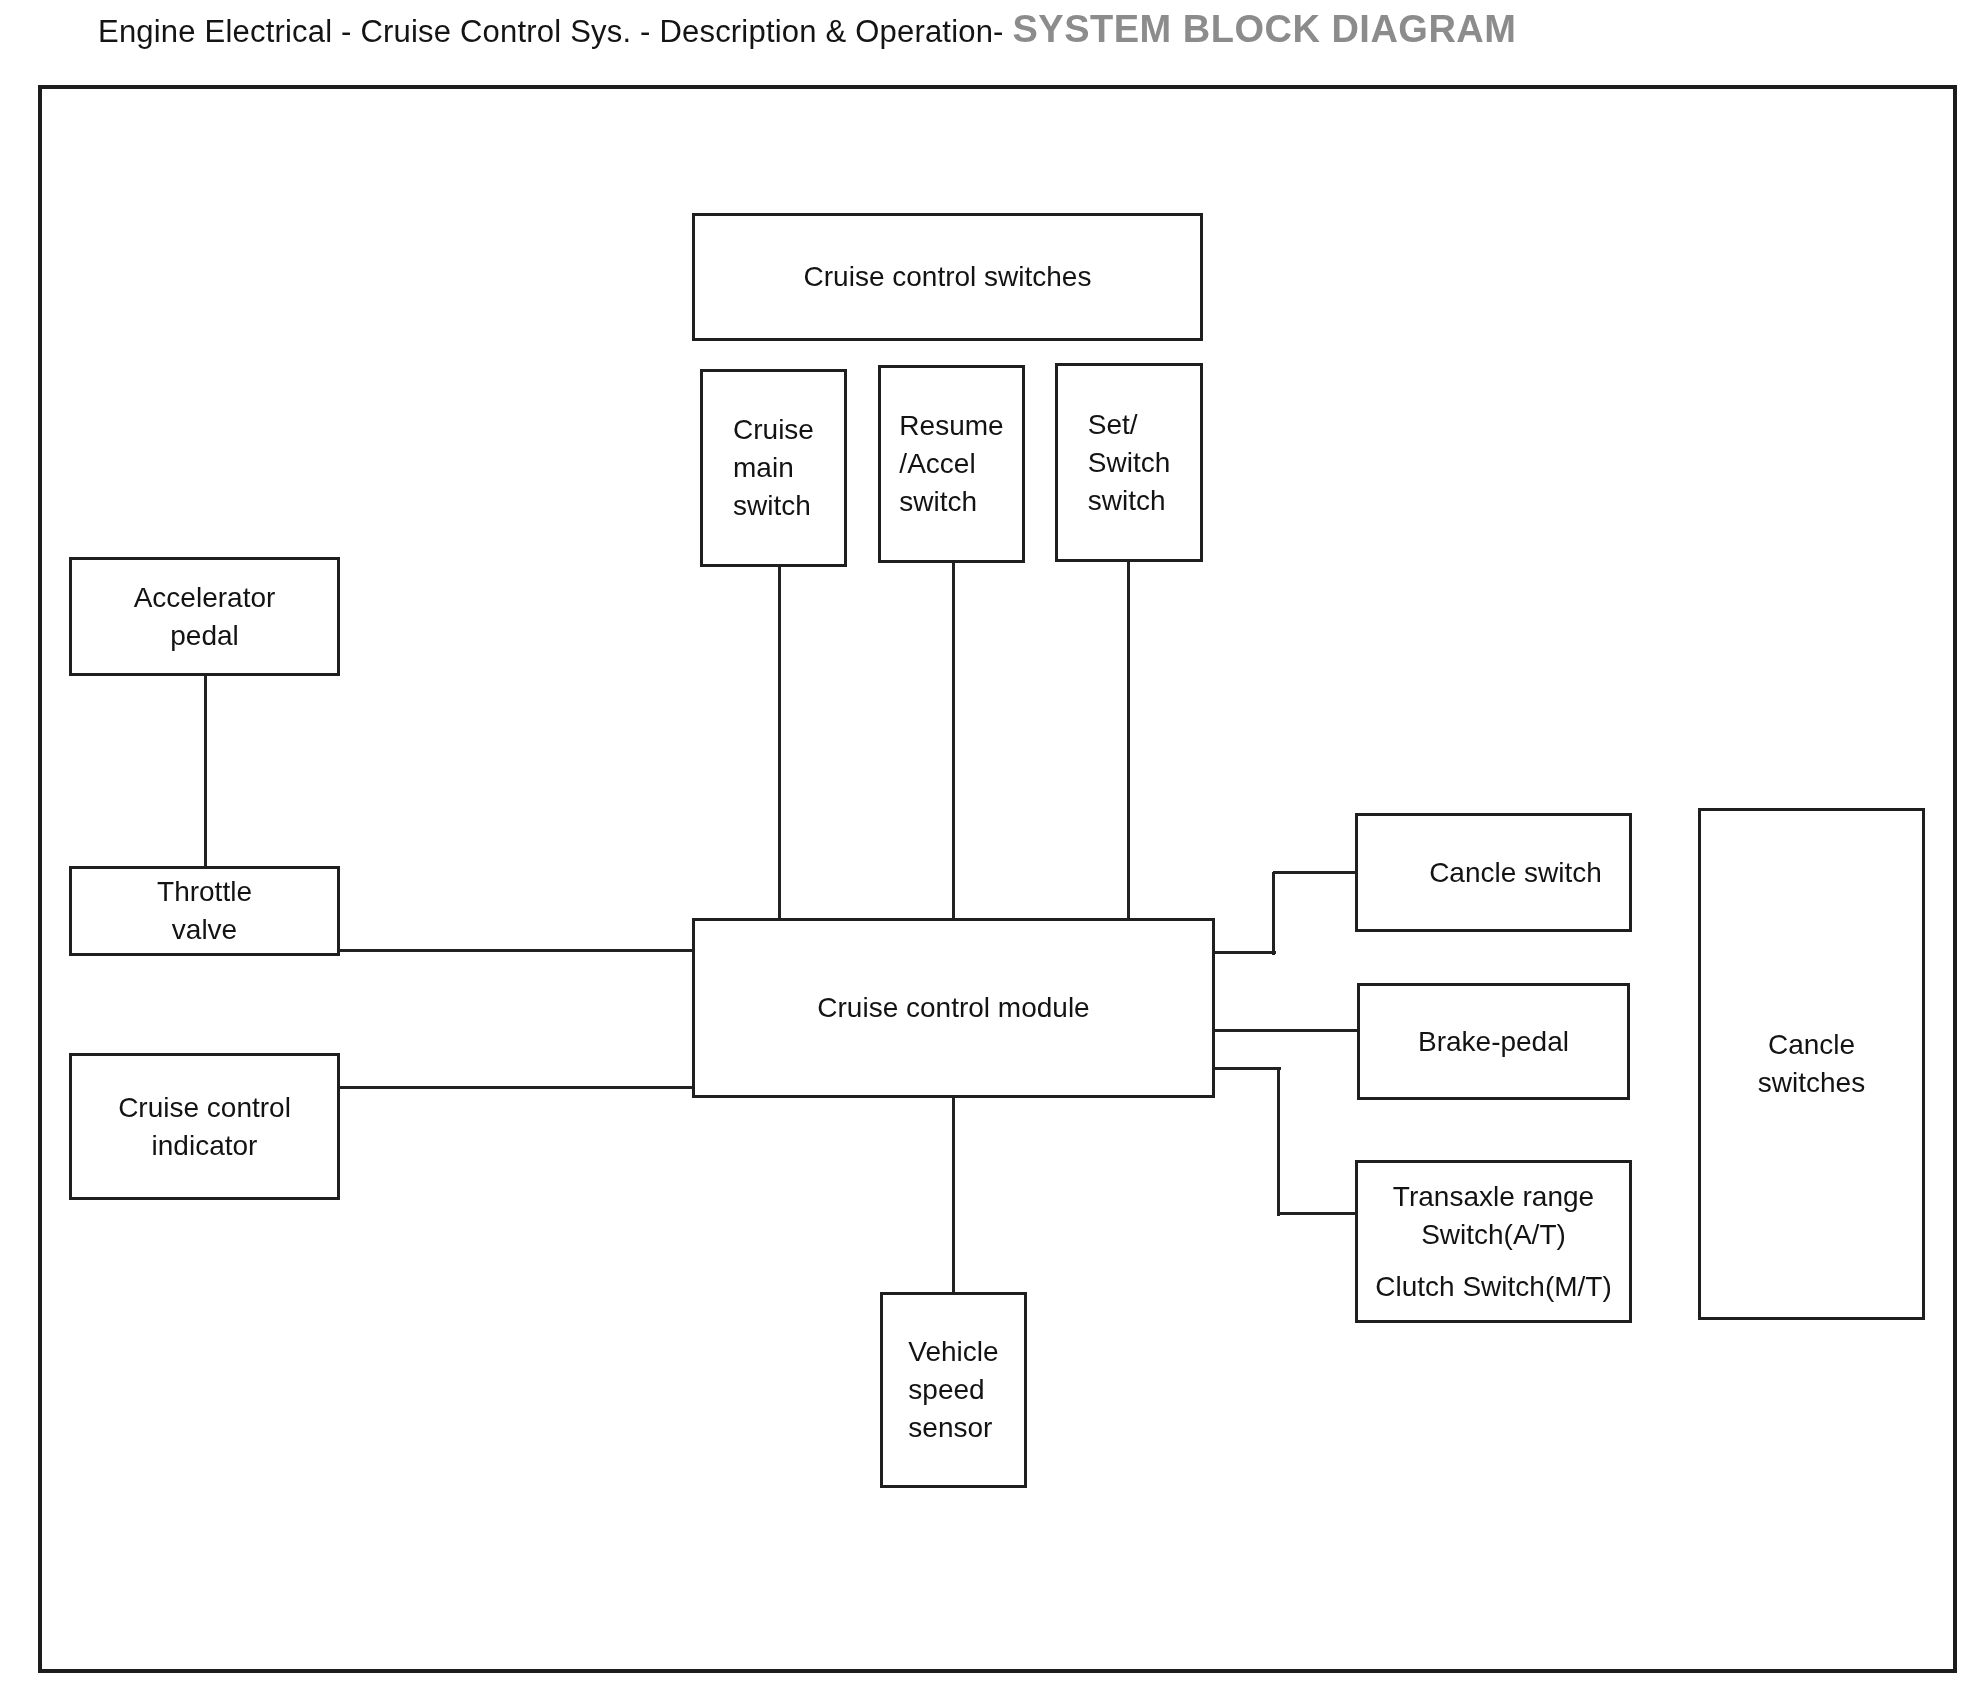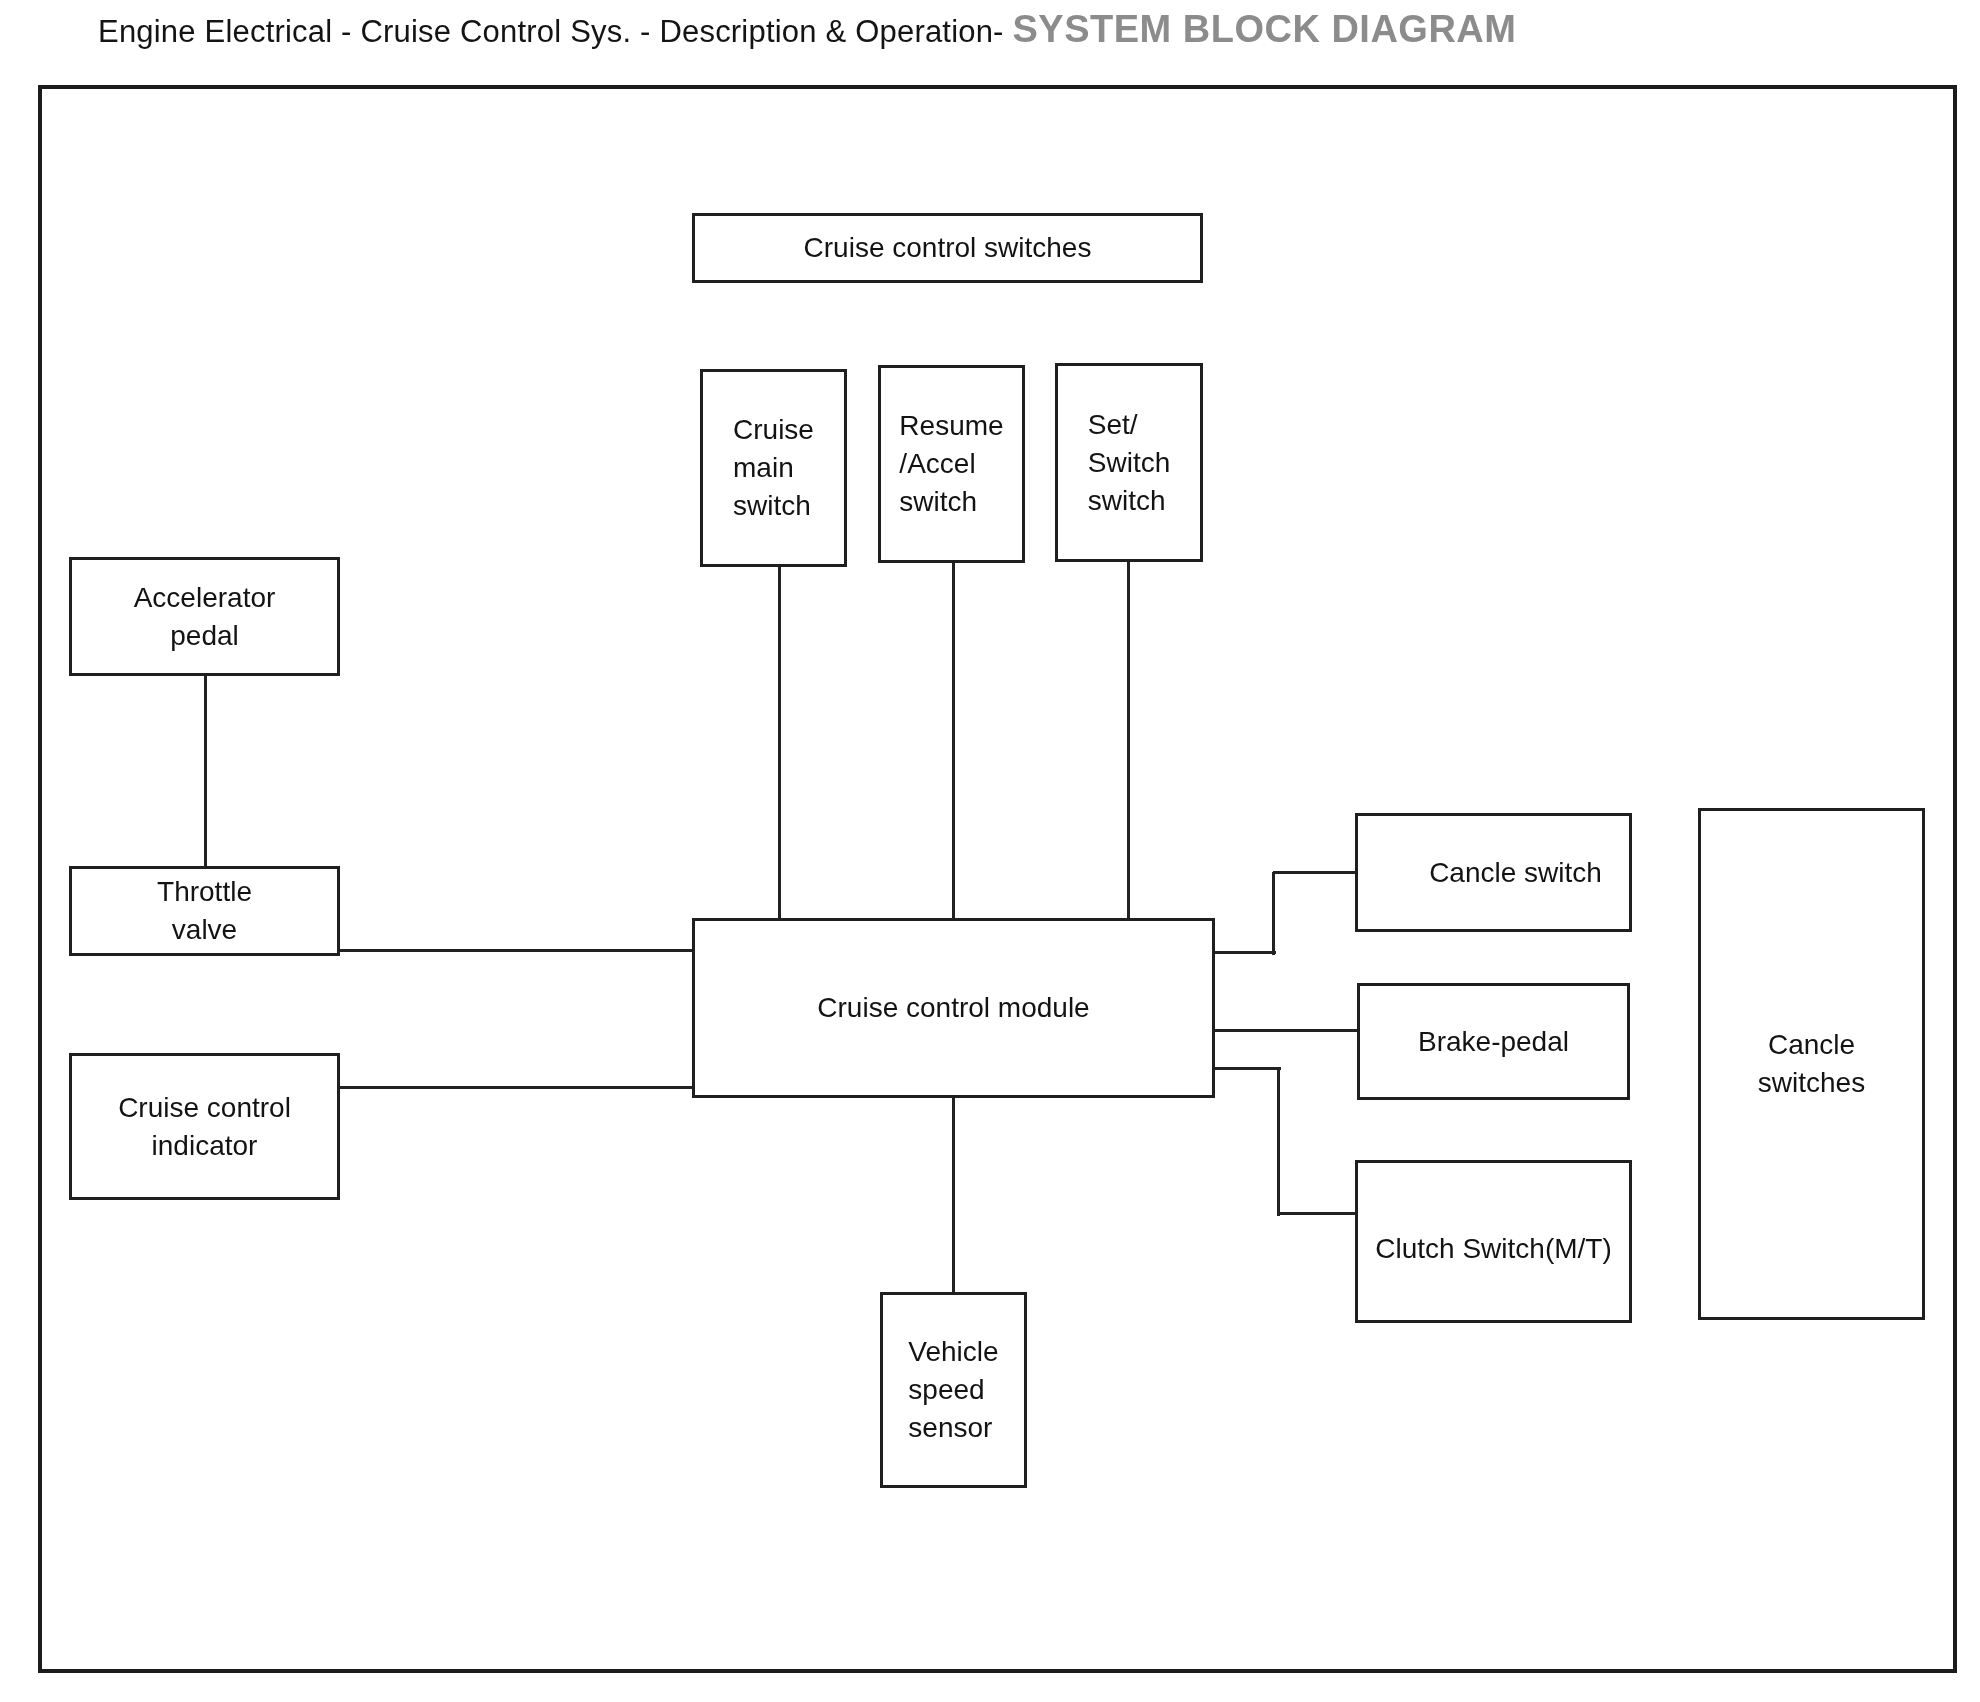--- a/index.html
+++ b/index.html
@@ -79,21 +79,21 @@
 </style>
 </head>
 <body>
 
 <div class="title">
   <span class="t-prefix">Engine Electrical - Cruise Control Sys. - Description &amp; Operation- </span><span class="t-emph">SYSTEM BLOCK DIAGRAM</span>
 </div>
 
 <div class="outer-border"></div>
 <div id="diagram">
-    <div class="box" style="left: 692px; top: 213px; width: 511px; height: 70px;">
+    <div class="box" style="left: 692px; top: 213px; width: 511px; height: 128px;">
       <div class="lbl-col">
         <span class="lbl">Cruise control switches</span>
       </div>
     </div>
     <div class="box align-left" style="left: 700px; top: 369px; width: 147px; height: 198px;">
       <div class="lbl-col">
         <span class="lbl">Cruise
 main
 switch</span>
       </div>
@@ -140,20 +140,22 @@
         <span class="lbl">Cancle switch</span>
       </div>
     </div>
     <div class="box" style="left: 1357px; top: 983px; width: 273px; height: 117px;">
       <div class="lbl-col">
         <span class="lbl">Brake-pedal</span>
       </div>
     </div>
     <div class="box" style="left: 1355px; top: 1160px; width: 277px; height: 163px;">
       <div class="lbl-col">
+        <span class="lbl">Transaxle range
+Switch(A/T)</span>
         <span class="lbl2">Clutch Switch(M/T)</span>
       </div>
     </div>
     <div class="box" style="left: 1698px; top: 808px; width: 227px; height: 512px;">
       <div class="lbl-col">
         <span class="lbl">Cancle
 switches</span>
       </div>
     </div>
     <div class="box align-left" style="left: 880px; top: 1292px; width: 147px; height: 196px;">

